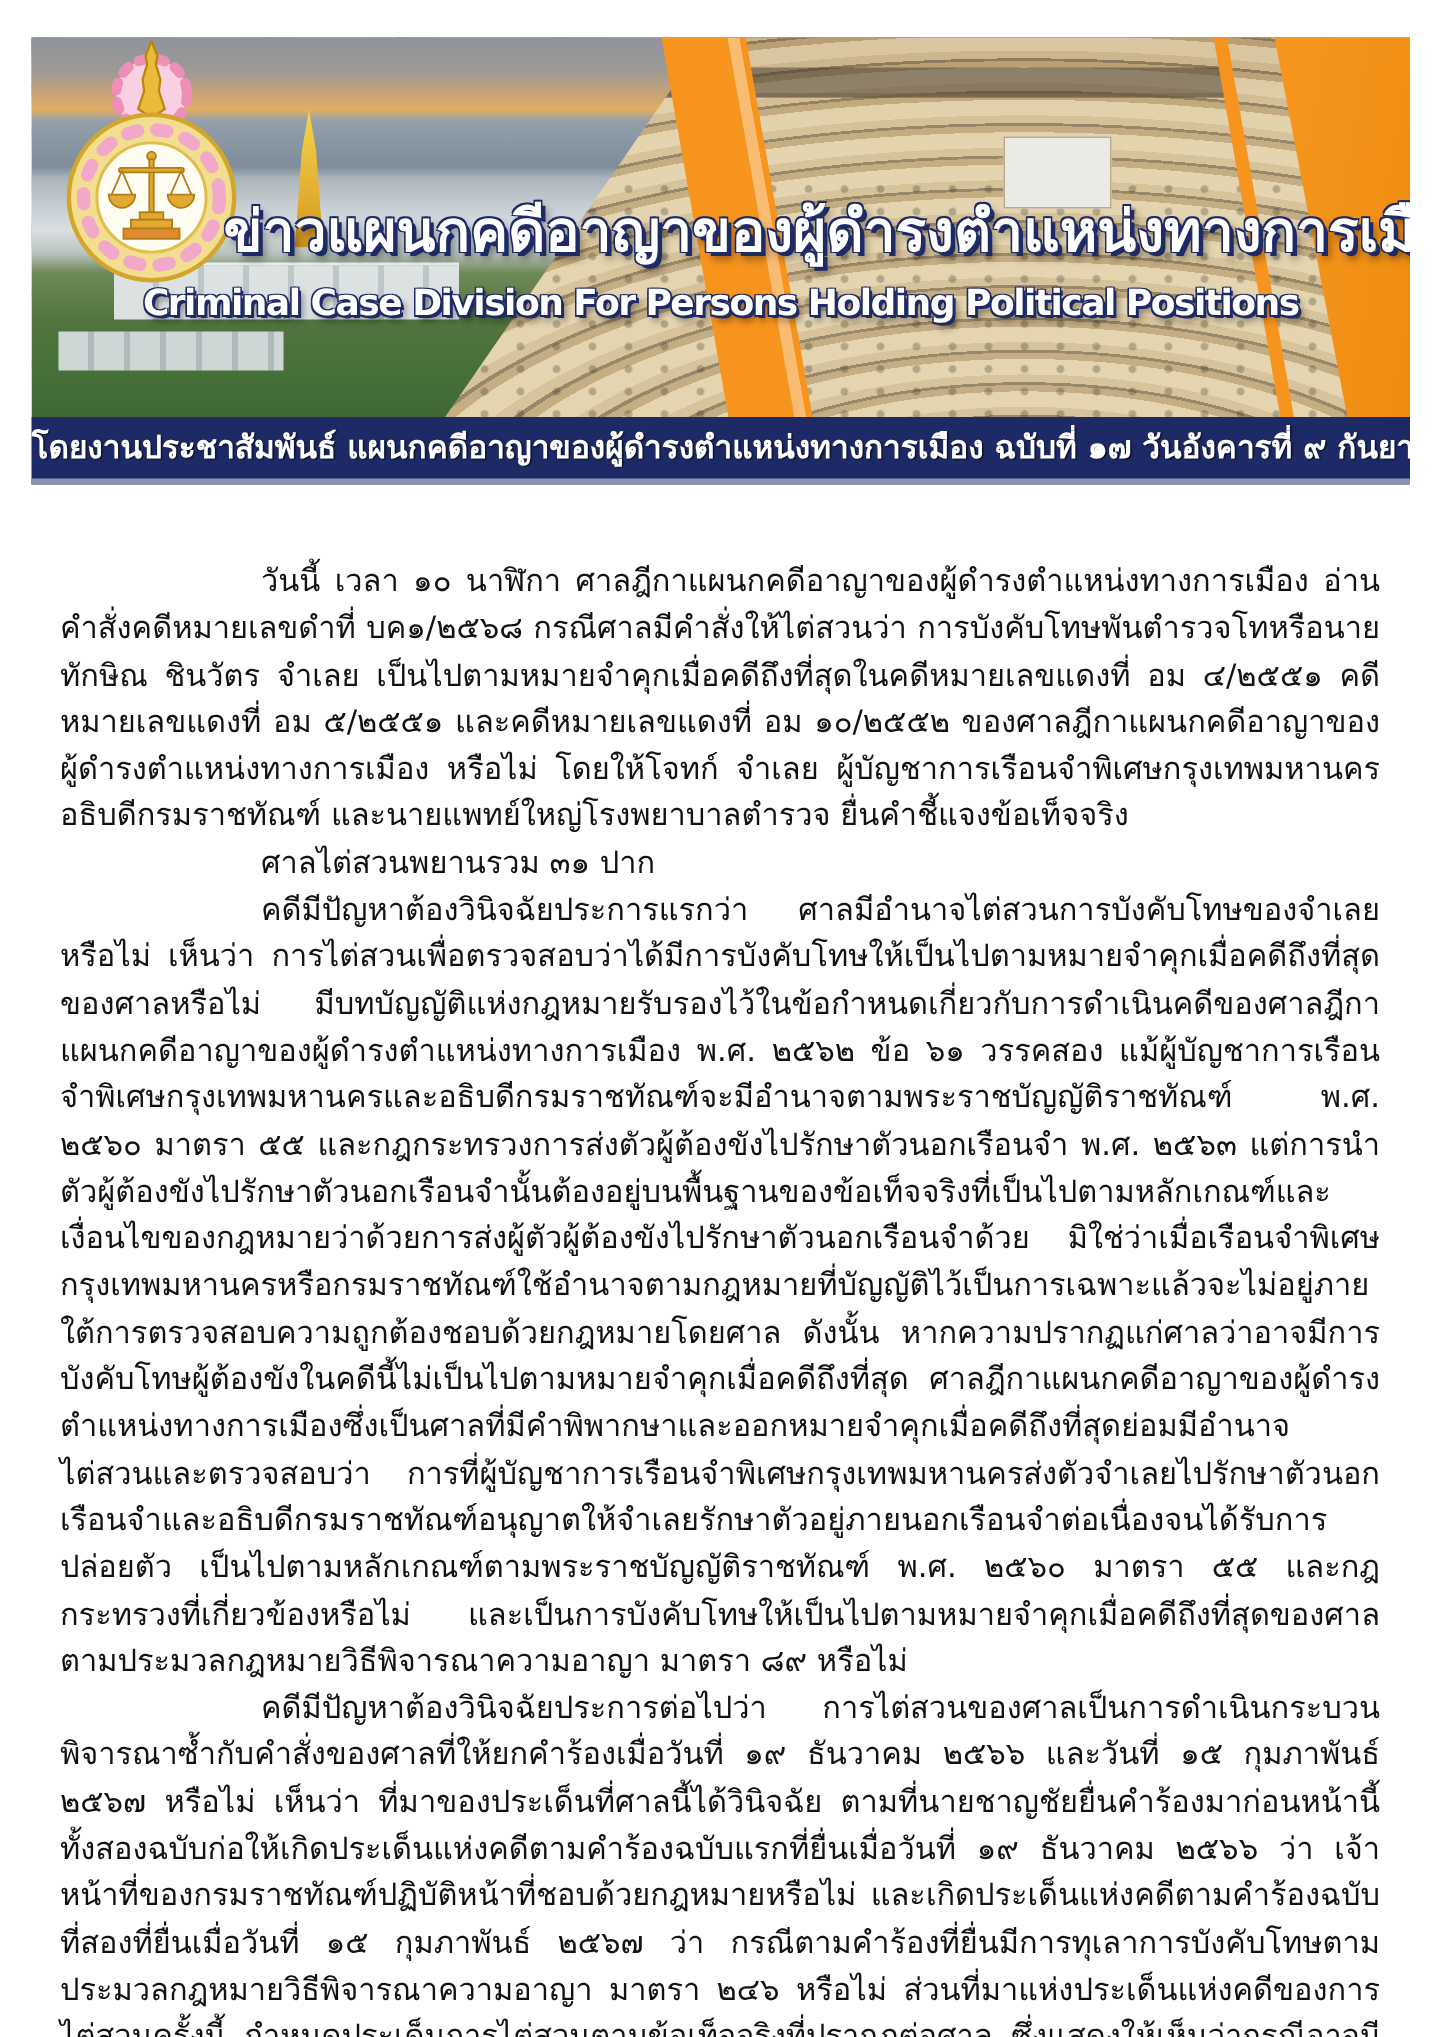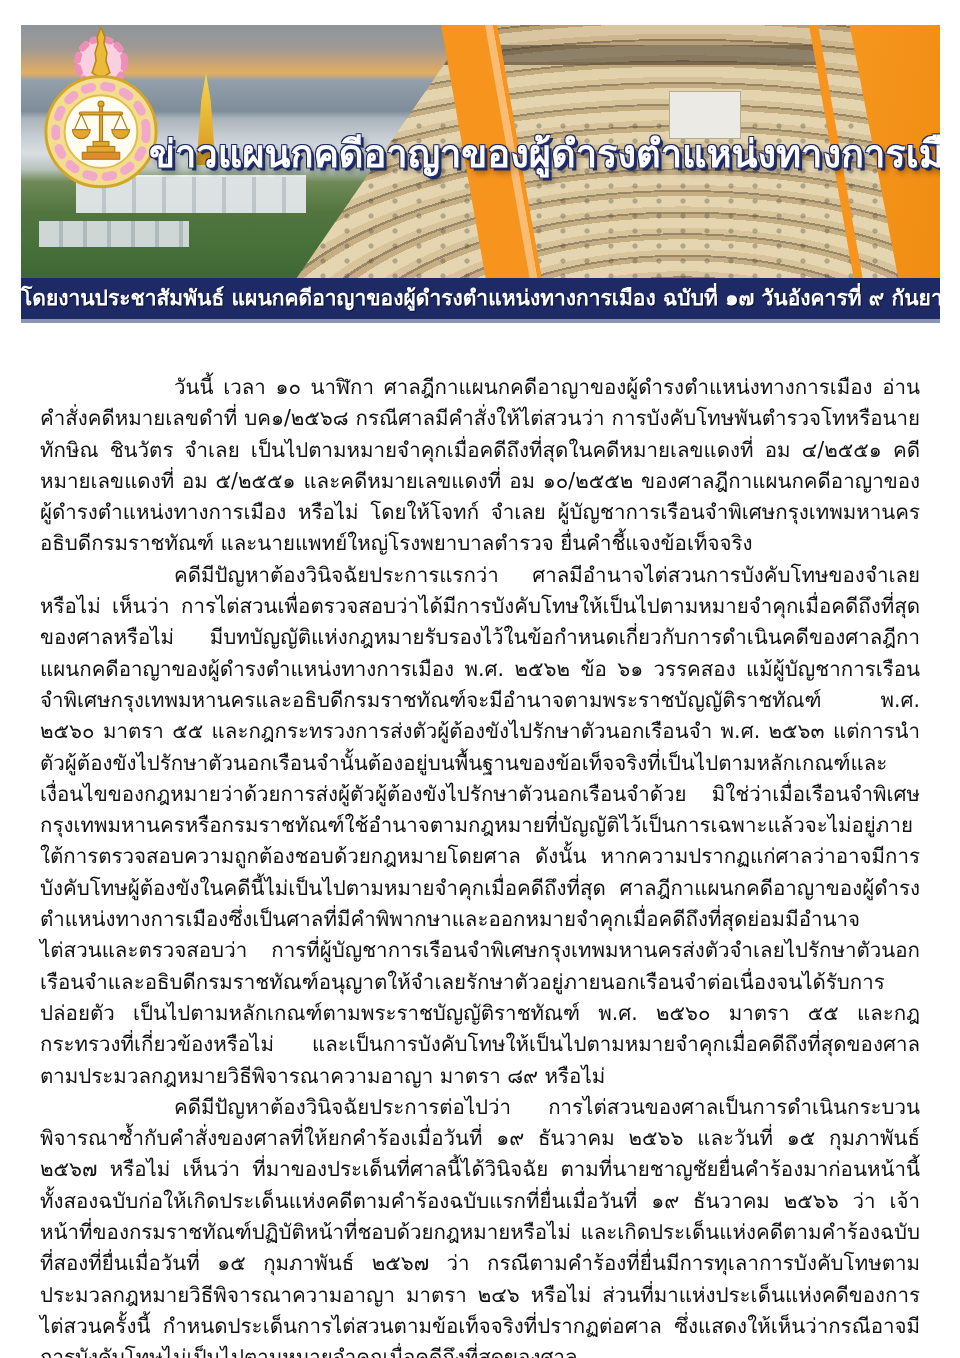--- a/index.html
+++ b/index.html
@@ -113,24 +113,26 @@
           <path d="M34 104 h18 a9 9 0 0 1 -18 0 Z"></path>
           <path d="M76 104 L83 88 L90 104" fill="none"></path>
           <path d="M74 104 h18 a9 9 0 0 1 -18 0 Z"></path>
           <rect x="55" y="116" width="16" height="5"></rect>
           <rect x="49" y="121" width="28" height="6"></rect>
           <rect x="44" y="127" width="38" height="7" fill="#e08b2d"></rect>
         </g>
       </svg>
 
       <div class="title-thai">ข่าวแผนกคดีอาญาของผู้ดำรงตำแหน่งทางการเมือง</div>
+      <div class="title-eng">Criminal Case Division For Persons Holding Political Positions</div>
     </div>
 
     <div class="banner">โดยงานประชาสัมพันธ์ แผนกคดีอาญาของผู้ดำรงตำแหน่งทางการเมือง ฉบับที่ ๑๗ วันอังคารที่ ๙ กันยายน ๒๕๖๘</div>
   </div>
 
   <div class="content">
     <p>วันนี้ เวลา ๑๐ นาฬิกา ศาลฎีกาแผนกคดีอาญาของผู้ดำรงตำแหน่งทางการเมือง อ่านคำสั่งคดีหมายเลขดำที่ บค๑/๒๕๖๘ กรณีศาลมีคำสั่งให้ไต่สวนว่า การบังคับโทษพันตำรวจโทหรือนายทักษิณ ชินวัตร จำเลย เป็นไปตามหมายจำคุกเมื่อคดีถึงที่สุดในคดีหมายเลขแดงที่ อม ๔/๒๕๕๑ คดีหมายเลขแดงที่ อม ๕/๒๕๕๑ และคดีหมายเลขแดงที่ อม ๑๐/๒๕๕๒ ของศาลฎีกาแผนกคดีอาญาของผู้ดำรงตำแหน่งทางการเมือง หรือไม่ โดยให้โจทก์ จำเลย ผู้บัญชาการเรือนจำพิเศษกรุงเทพมหานคร อธิบดีกรมราชทัณฑ์ และนายแพทย์ใหญ่โรงพยาบาลตำรวจ ยื่นคำชี้แจงข้อเท็จจริง</p>
+    <p>ศาลไต่สวนพยานรวม ๓๑ ปาก</p>
     <p>คดีมีปัญหาต้องวินิจฉัยประการแรกว่า ศาลมีอำนาจไต่สวนการบังคับโทษของจำเลย หรือไม่ เห็นว่า การไต่สวนเพื่อตรวจสอบว่าได้มีการบังคับโทษให้เป็นไปตามหมายจำคุกเมื่อคดีถึงที่สุดของศาลหรือไม่ มีบทบัญญัติแห่งกฎหมายรับรองไว้ในข้อกำหนดเกี่ยวกับการดำเนินคดีของศาลฎีกาแผนกคดีอาญาของผู้ดำรงตำแหน่งทางการเมือง พ.ศ. ๒๕๖๒ ข้อ ๖๑ วรรคสอง แม้ผู้บัญชาการเรือนจำพิเศษกรุงเทพมหานครและอธิบดีกรมราชทัณฑ์จะมีอำนาจตามพระราชบัญญัติราชทัณฑ์ พ.ศ. ๒๕๖๐ มาตรา ๕๕ และกฎกระทรวงการส่งตัวผู้ต้องขังไปรักษาตัวนอกเรือนจำ พ.ศ. ๒๕๖๓ แต่การนำตัวผู้ต้องขังไปรักษาตัวนอกเรือนจำนั้นต้องอยู่บนพื้นฐานของข้อเท็จจริงที่เป็นไปตามหลักเกณฑ์และเงื่อนไขของกฎหมายว่าด้วยการส่งผู้ตัวผู้ต้องขังไปรักษาตัวนอกเรือนจำด้วย มิใช่ว่าเมื่อเรือนจำพิเศษกรุงเทพมหานครหรือกรมราชทัณฑ์ใช้อำนาจตามกฎหมายที่บัญญัติไว้เป็นการเฉพาะแล้วจะไม่อยู่ภายใต้การตรวจสอบความถูกต้องชอบด้วยกฎหมายโดยศาล ดังนั้น หากความปรากฏแก่ศาลว่าอาจมีการบังคับโทษผู้ต้องขังในคดีนี้ไม่เป็นไปตามหมายจำคุกเมื่อคดีถึงที่สุด ศาลฎีกาแผนกคดีอาญาของผู้ดำรงตำแหน่งทางการเมืองซึ่งเป็นศาลที่มีคำพิพากษาและออกหมายจำคุกเมื่อคดีถึงที่สุดย่อมมีอำนาจไต่สวนและตรวจสอบว่า การที่ผู้บัญชาการเรือนจำพิเศษกรุงเทพมหานครส่งตัวจำเลยไปรักษาตัวนอกเรือนจำและอธิบดีกรมราชทัณฑ์อนุญาตให้จำเลยรักษาตัวอยู่ภายนอกเรือนจำต่อเนื่องจนได้รับการปล่อยตัว เป็นไปตามหลักเกณฑ์ตามพระราชบัญญัติราชทัณฑ์ พ.ศ. ๒๕๖๐ มาตรา ๕๕ และกฎกระทรวงที่เกี่ยวข้องหรือไม่ และเป็นการบังคับโทษให้เป็นไปตามหมายจำคุกเมื่อคดีถึงที่สุดของศาลตามประมวลกฎหมายวิธีพิจารณาความอาญา มาตรา ๘๙ หรือไม่</p>
     <p>คดีมีปัญหาต้องวินิจฉัยประการต่อไปว่า การไต่สวนของศาลเป็นการดำเนินกระบวนพิจารณาซ้ำกับคำสั่งของศาลที่ให้ยกคำร้องเมื่อวันที่ ๑๙ ธันวาคม ๒๕๖๖ และวันที่ ๑๕ กุมภาพันธ์ ๒๕๖๗ หรือไม่ เห็นว่า ที่มาของประเด็นที่ศาลนี้ได้วินิจฉัย ตามที่นายชาญชัยยื่นคำร้องมาก่อนหน้านี้ทั้งสองฉบับก่อให้เกิดประเด็นแห่งคดีตามคำร้องฉบับแรกที่ยื่นเมื่อวันที่ ๑๙ ธันวาคม ๒๕๖๖ ว่า เจ้าหน้าที่ของกรมราชทัณฑ์ปฏิบัติหน้าที่ชอบด้วยกฎหมายหรือไม่ และเกิดประเด็นแห่งคดีตามคำร้องฉบับที่สองที่ยื่นเมื่อวันที่ ๑๕ กุมภาพันธ์ ๒๕๖๗ ว่า กรณีตามคำร้องที่ยื่นมีการทุเลาการบังคับโทษตามประมวลกฎหมายวิธีพิจารณาความอาญา มาตรา ๒๔๖ หรือไม่ ส่วนที่มาแห่งประเด็นแห่งคดีของการไต่สวนครั้งนี้ กำหนดประเด็นการไต่สวนตามข้อเท็จจริงที่ปรากฏต่อศาล ซึ่งแสดงให้เห็นว่ากรณีอาจมีการบังคับโทษไม่เป็นไปตามหมายจำคุกเมื่อคดีถึงที่สุดของศาล</p>
   </div>
 
 </div>
 
 </body></html>

